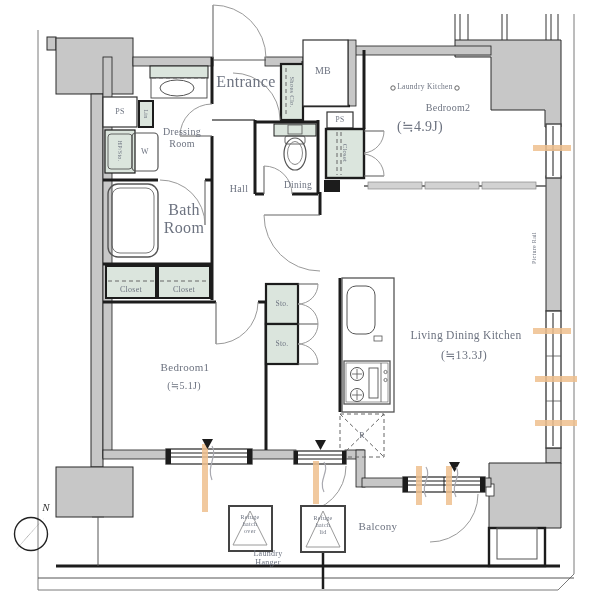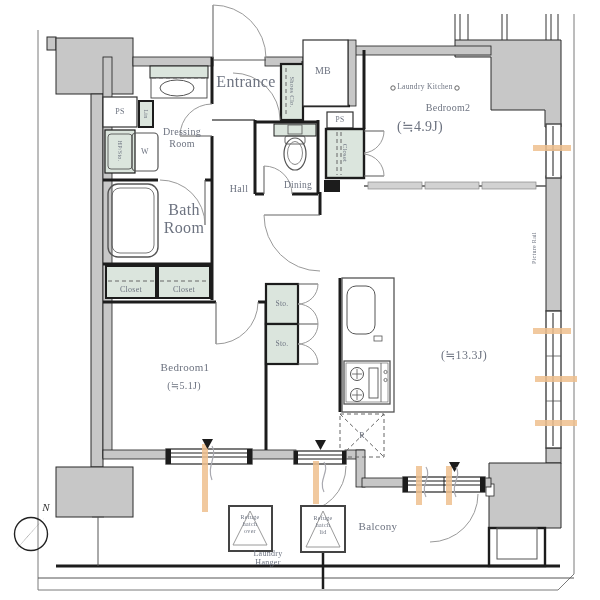--- a/index.html
+++ b/index.html
@@ -314,20 +314,21 @@
 
   <div class="lb" style="left:425px;top:87px;font-size:7.5px">Laundry Kitchen</div>
   <div class="lb" style="left:448px;top:108px;font-size:10px">Bedroom2</div>
   <div class="lb" style="left:420px;top:127px;font-size:14px">(≒4.9J)</div>
 
   <div class="lb vu" style="left:534px;top:248px;font-size:6px">Picture Rail</div>
 
   <div class="lb" style="left:282px;top:304px;font-size:7.5px">Sto.</div>
   <div class="lb" style="left:282px;top:344px;font-size:7.5px">Sto.</div>
 
+  <div class="lb" style="left:466px;top:336px;font-size:11.5px">Living Dining Kitchen</div>
   <div class="lb" style="left:464px;top:356px;font-size:12px">(≒13.3J)</div>
 
   <div class="lb" style="left:362px;top:436px;font-size:8px">R</div>
 
   <div class="lb" style="left:378px;top:526px;font-size:11px">Balcony</div>
   <div class="lb" style="left:268px;top:558px;font-size:8px">
     <div>Laundry</div>
     <div>Hanger</div>
   </div>
 

